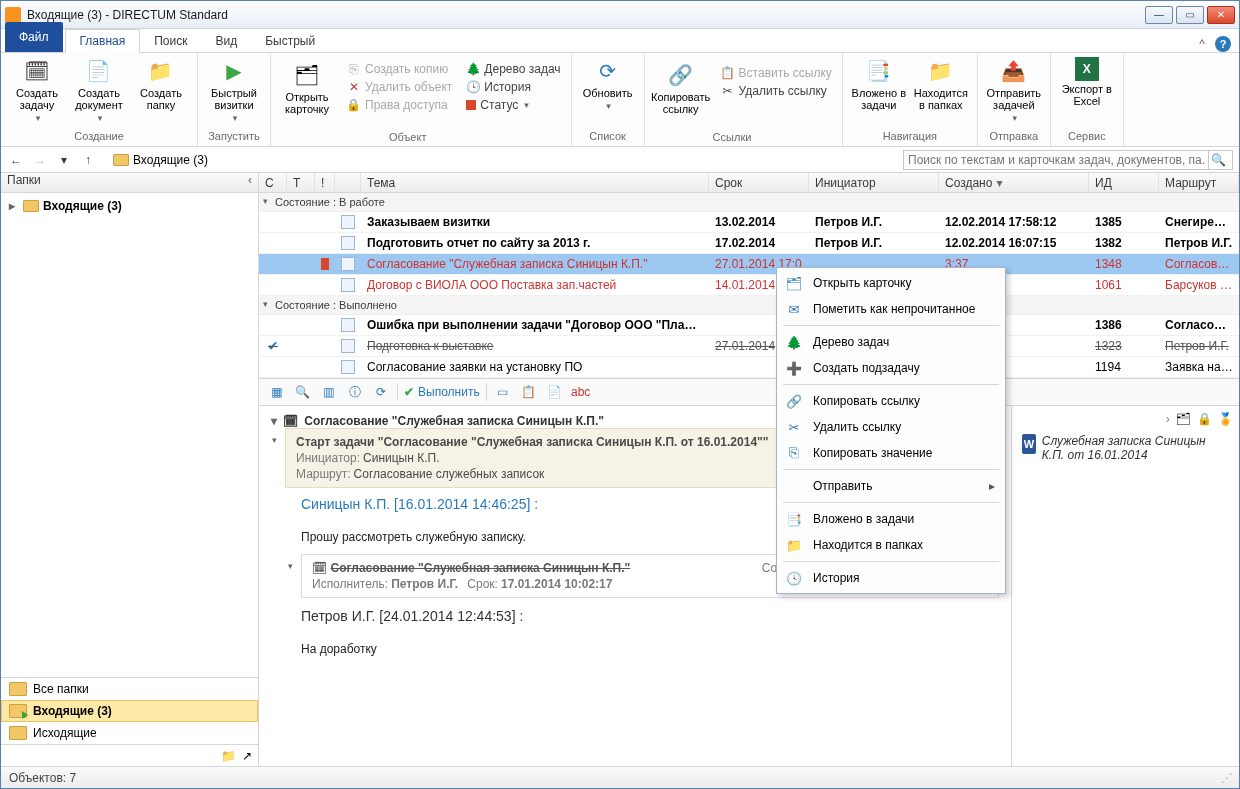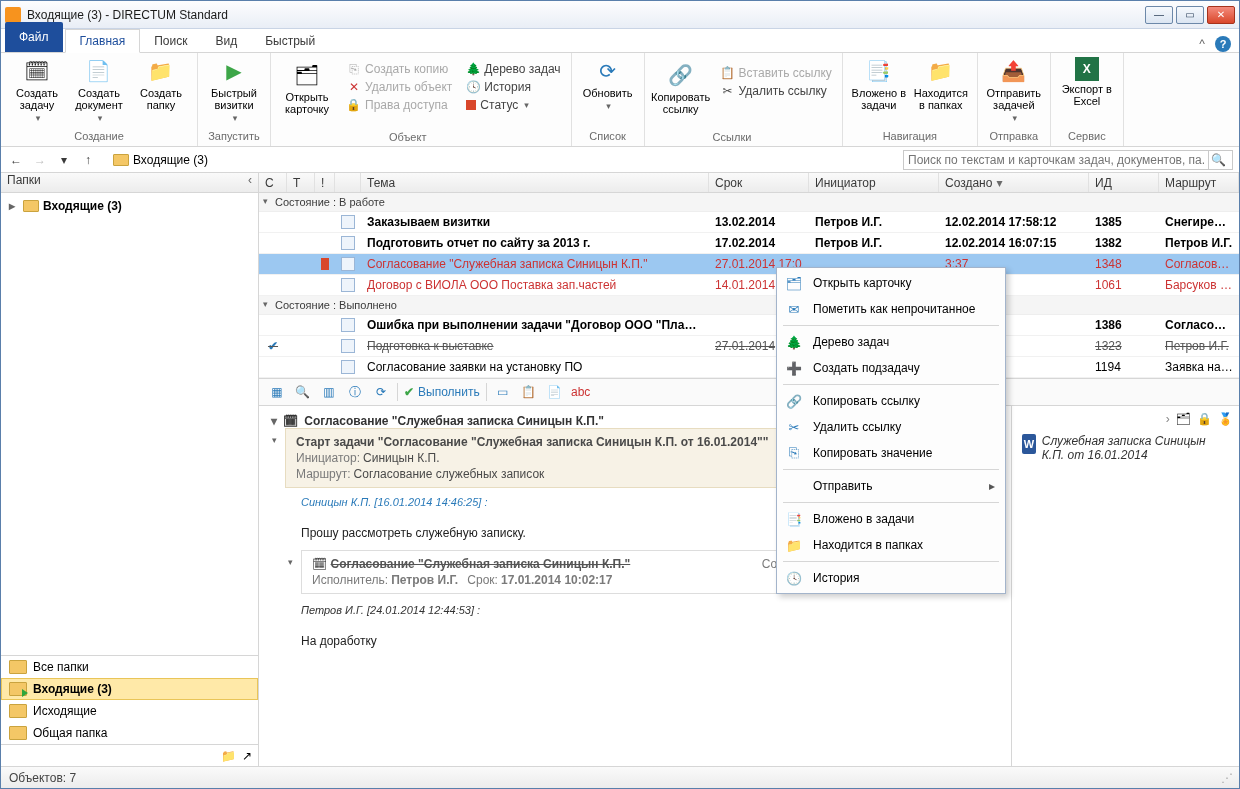--- a/index.html
+++ b/index.html
@@ -83,21 +83,21 @@
 .preview-area{flex:1;display:flex;min-height:0;}
 .preview-left{flex:1;overflow:auto;padding:8px 12px;}
 .pv-head{display:flex;align-items:center;gap:6px;font-weight:bold;color:#333;}
 .pv-head .exp{color:#666;}
 .pv-state{margin-left:auto;font-weight:normal;color:#777;}
 .pv-start{background:#f7f2e6;border:1px solid #e7dcc0;padding:6px 10px;margin-left:14px;margin-bottom:8px;position:relative;}
 .pv-start::before{content:"▾";position:absolute;left:-14px;top:6px;color:#666;font-size:9px;}
 .pv-start .t{font-weight:bold;color:#4a4a4a;}
 .pv-start .meta{font-size:11px;color:#7a7a7a;margin-top:2px;}
 .pv-msg{margin-left:30px;margin-bottom:10px;}
-.pv-msg .hdr{color:#2a7ab9;font-size:11px;font-style:italic;}
+.pv-msg .hdr{color:#2a7ab9;font-size:14px;}
 .pv-msg .body{color:#222;margin-top:18px;}
 .pv-sub{background:#fff;border:1px solid #ddd;margin-left:30px;padding:6px 10px;position:relative;}
 .pv-sub::before{content:"▾";position:absolute;left:-14px;top:6px;color:#666;font-size:9px;}
 .pv-sub .t{text-decoration:line-through;color:#555;font-weight:bold;}
 .pv-sub .meta{font-size:11px;color:#7a7a7a;margin-top:2px;}
 .pv-sub .state{float:right;font-size:11px;color:#7a7a7a;}
 .pv-sub .state b{color:#4a4a4a;font-weight:bold;}
 .preview-right{width:228px;border-left:1px solid #d6d6d6;padding:6px;}
 .pr-tools{display:flex;gap:6px;justify-content:flex-end;margin-bottom:4px;}
 .att{display:flex;gap:6px;align-items:flex-start;padding:4px;}
@@ -294,24 +294,20 @@
             <span>Все папки</span>
           </div>
         <div class="fl-item sel">
             <div class="fl-icon green-arrow"></div>
             <span>Входящие (3)</span>
           </div>
         <div class="fl-item">
             <div class="fl-icon"></div>
             <span>Исходящие</span>
           </div>
-        <div class="fl-item">
-            <div class="fl-icon"></div>
-            <span>Общая папка</span>
-          </div>
       </div>
       <div class="left-footer">
         <span>📁</span>
         <span>↗</span>
       </div>
     </div>
 
     <div class="main-pane">
       <div class="grid-header">
         <div class="gh" style="width:28px">С</div>

